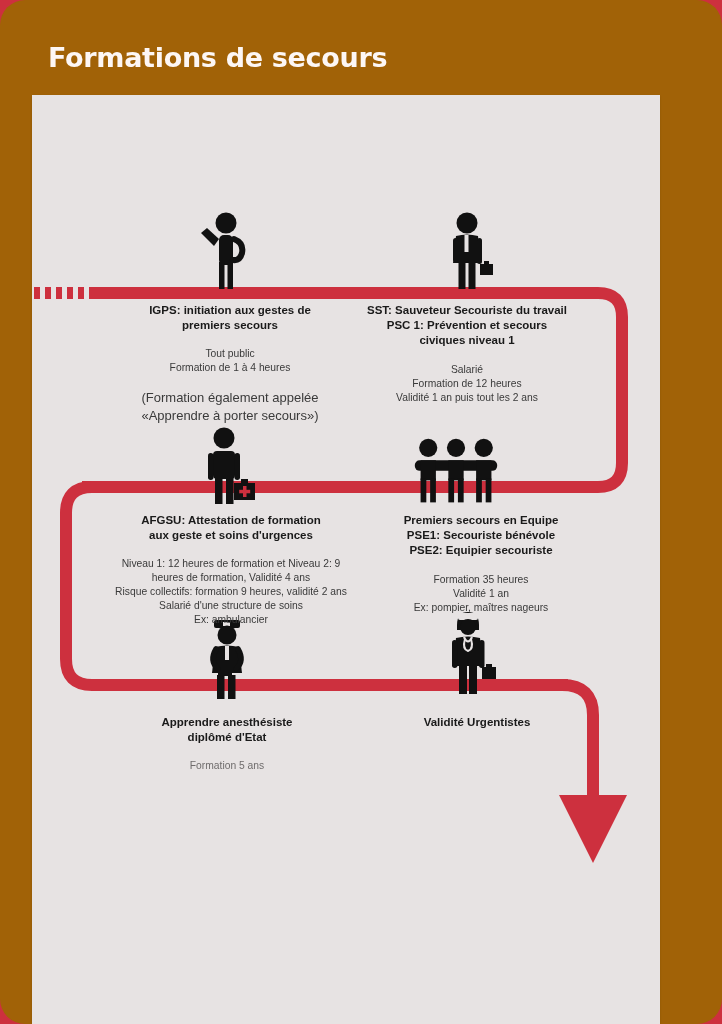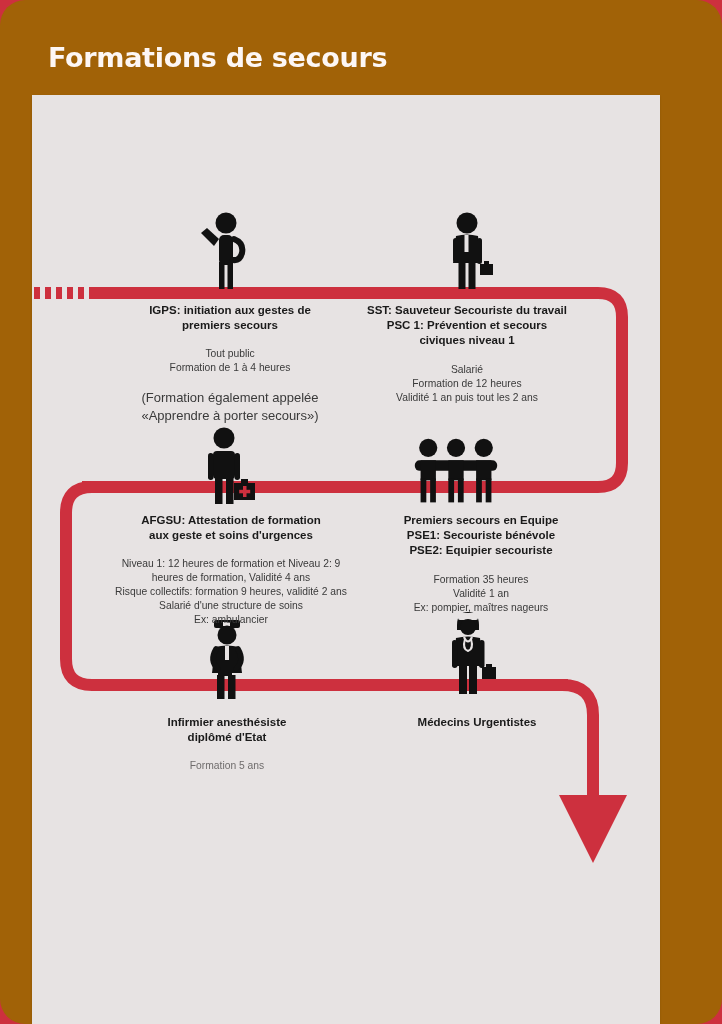--- a/index.html
+++ b/index.html
@@ -225,23 +225,23 @@
     <div class="block" style="left:333px; top:418px; width:232px;">
       <div class="b-title">Premiers secours en Equipe
 PSE1: Secouriste bénévole
 PSE2: Equipier secouriste</div>
       <div class="b-body">Formation 35 heures
 Validité 1 an
 Ex: pompier, maîtres nageurs</div>
     </div>
 
     <div class="block muted" style="left:95px; top:620px; width:200px;">
-      <div class="b-title">Infirmier anesthésiste
+      <div class="b-title">Apprendre anesthésiste
 diplômé d'Etat</div>
       <div class="b-body">Formation 5 ans</div>
     </div>
 
     <div class="block muted" style="left:335px; top:620px; width:220px;">
-      <div class="b-title">Médecins Urgentistes</div>
+      <div class="b-title">Validité Urgentistes</div>
     </div>
 
   </div>
 </div>
 
 </body></html>

